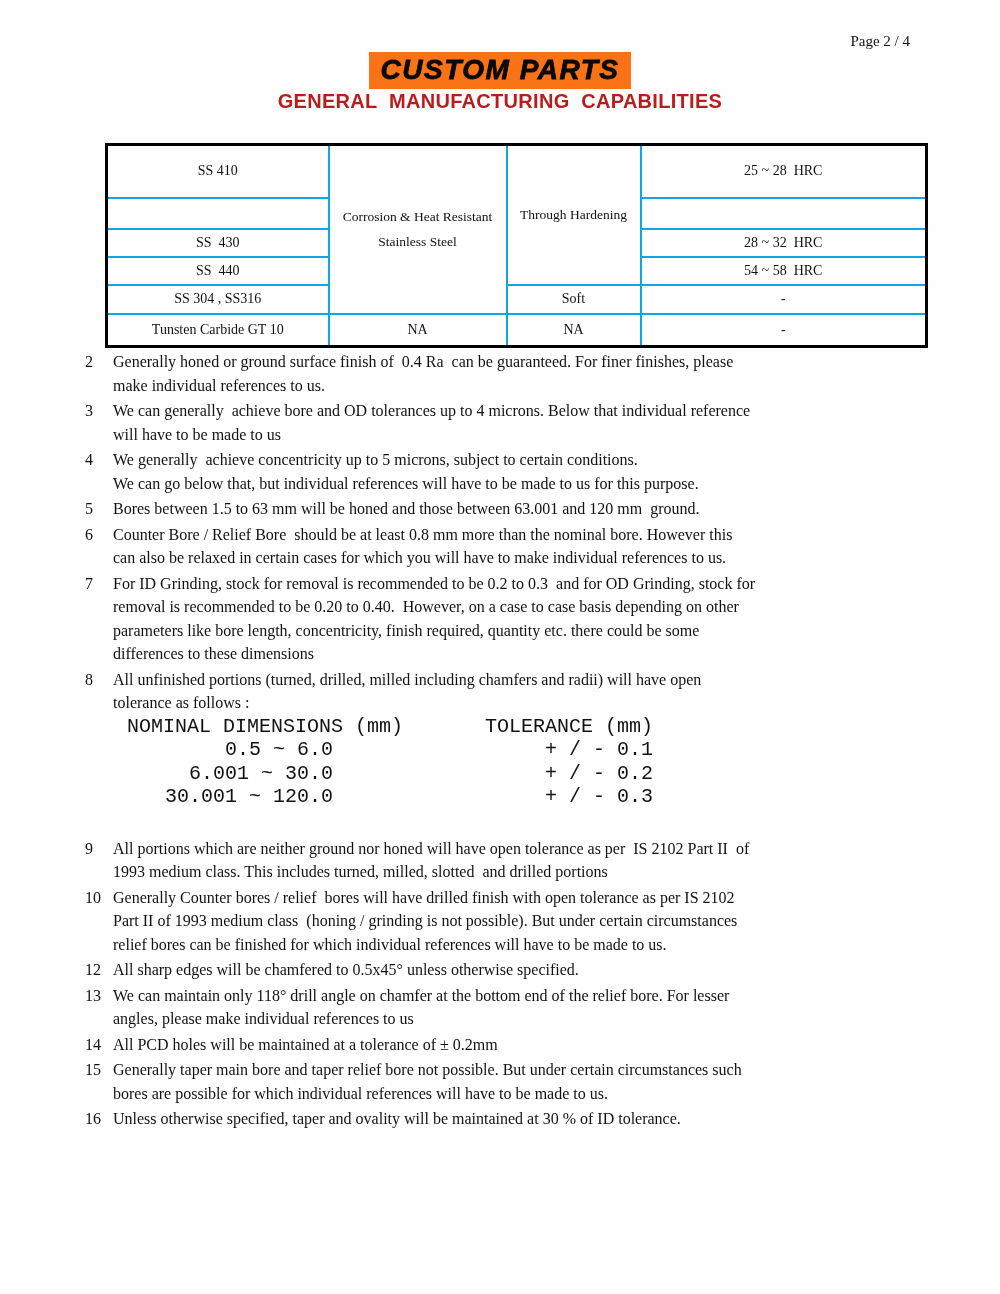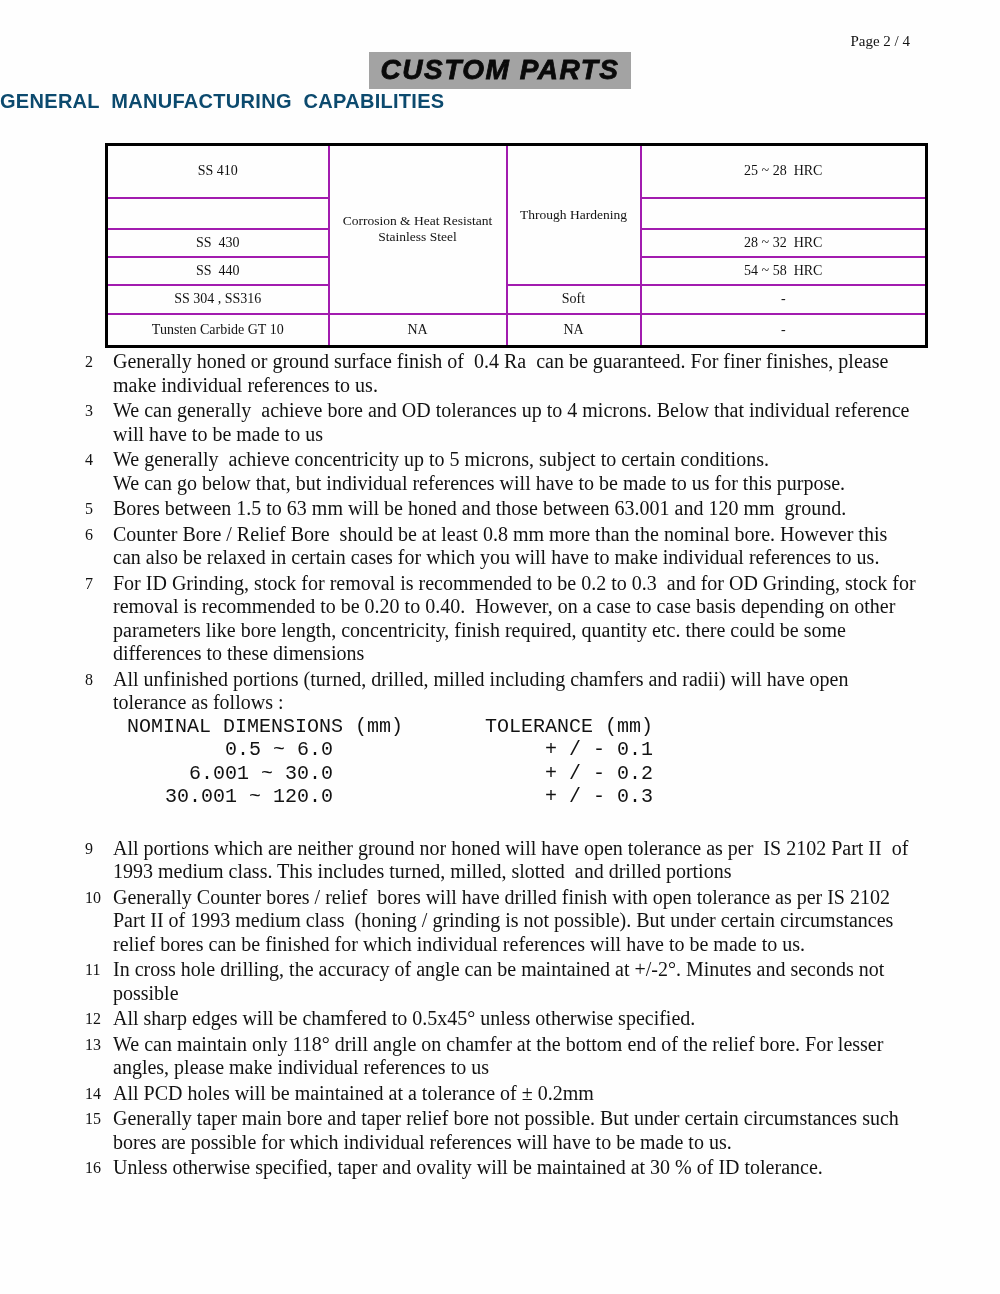--- a/index.html
+++ b/index.html
@@ -14,67 +14,68 @@
   .page-num {
     position:absolute; top:33px; right:90px;
     font-size:15px; white-space:pre;
   }
   .title-band {
     position:absolute; top:52px; left:0; width:100%;
     text-align:center;
   }
   .doc-title {
     display:inline-block;
-    background:#a3a3a3;
+    background:#f97316;
     padding:2px 12px 3px 12px;
     font-family:"Liberation Sans", sans-serif;
     font-weight:bold; font-style:italic;
     font-size:28px; letter-spacing:1.5px;
     color:#0a0a0a;
     -webkit-text-stroke:0.8px #0a0a0a;
   }
   .doc-subtitle {
     position:absolute; top:90px; left:0; width:100%;
+    text-align:center;
     font-family:"Liberation Sans", sans-serif;
     font-weight:bold; font-size:20px;
     letter-spacing:0.3px; white-space:pre;
-    color:#0c4a6e;
+    color:#b91c1c;
   }
   table.cap {
     position:absolute; left:105px; top:143px;
     width:820px; border-collapse:collapse; table-layout:fixed;
     border:3px solid #000;
   }
   table.cap td {
-    border:2px solid #a21caf;
+    border:2px solid #0ea5e9;
     text-align:center; vertical-align:middle;
     font-size:14px; padding:0; white-space:pre;
   }
-  table.cap td.wrapcell { white-space:normal; padding:0 6px; font-size:13.5px; line-height:16px; }
+  table.cap td.wrapcell { white-space:normal; padding:0 6px; font-size:13.5px; line-height:25px; }
   table.cap col.c1 { width:222px; }
   table.cap col.c2 { width:178px; }
   table.cap col.c3 { width:134px; }
   table.cap col.c4 { width:286px; }
   tr.r1 { height:53px; }
   tr.r2 { height:31px; }
   tr.r3 { height:28px; }
   tr.r4 { height:28px;padding-left:36px; }
   tr.r5 { height:29px; }
   tr.r6 { height:33px;margin-top:41px; }
   td.mat { font-size:15px; }
   .notes {
     position:absolute; left:85px; top:350px; width:860px;
   }
   .note { display:flex; margin-bottom:2px; }
   .note-num {
     flex:0 0 28px; font-size:16px; line-height:23.5px;
   }
   .note-body { flex:1 1 auto; }
   .note-line {
-    font-size:20px; line-height:23.5px; white-space:pre;
+    font-size:16px; line-height:23.5px; white-space:pre;
   }
   .subtable { margin-bottom:26px; }
   .st-row { display:flex; }
   .st-row > div { font-size:20px; line-height:23.5px; white-space:pre; text-align:right;font-family:Liberation Mono, monospace; }
   .st-c1 { width:290px; }
   .st-c2 { width:250px; }
   .st-row:not(.st-head) .st-c1 { padding-right:70px; box-sizing:border-box; }
 </style>
 </head>
 <body>
@@ -207,27 +208,20 @@
       </div>
       <div class="note">
         <div class="note-num">10</div>
         <div class="note-body">
           <div class="note-line">Generally Counter bores / relief  bores will have drilled finish with open tolerance as per IS 2102</div>
           <div class="note-line">Part II of 1993 medium class  (honing / grinding is not possible). But under certain circumstances</div>
           <div class="note-line">relief bores can be finished for which individual references will have to be made to us.</div>
         </div>
       </div>
       <div class="note">
-        <div class="note-num">11</div>
-        <div class="note-body">
-          <div class="note-line">In cross hole drilling, the accuracy of angle can be maintained at +/-2°. Minutes and seconds not</div>
-          <div class="note-line">possible</div>
-        </div>
-      </div>
-      <div class="note">
         <div class="note-num">12</div>
         <div class="note-body">
           <div class="note-line">All sharp edges will be chamfered to 0.5x45° unless otherwise specified.</div>
         </div>
       </div>
       <div class="note">
         <div class="note-num">13</div>
         <div class="note-body">
           <div class="note-line">We can maintain only 118° drill angle on chamfer at the bottom end of the relief bore. For lesser</div>
           <div class="note-line">angles, please make individual references to us</div>

